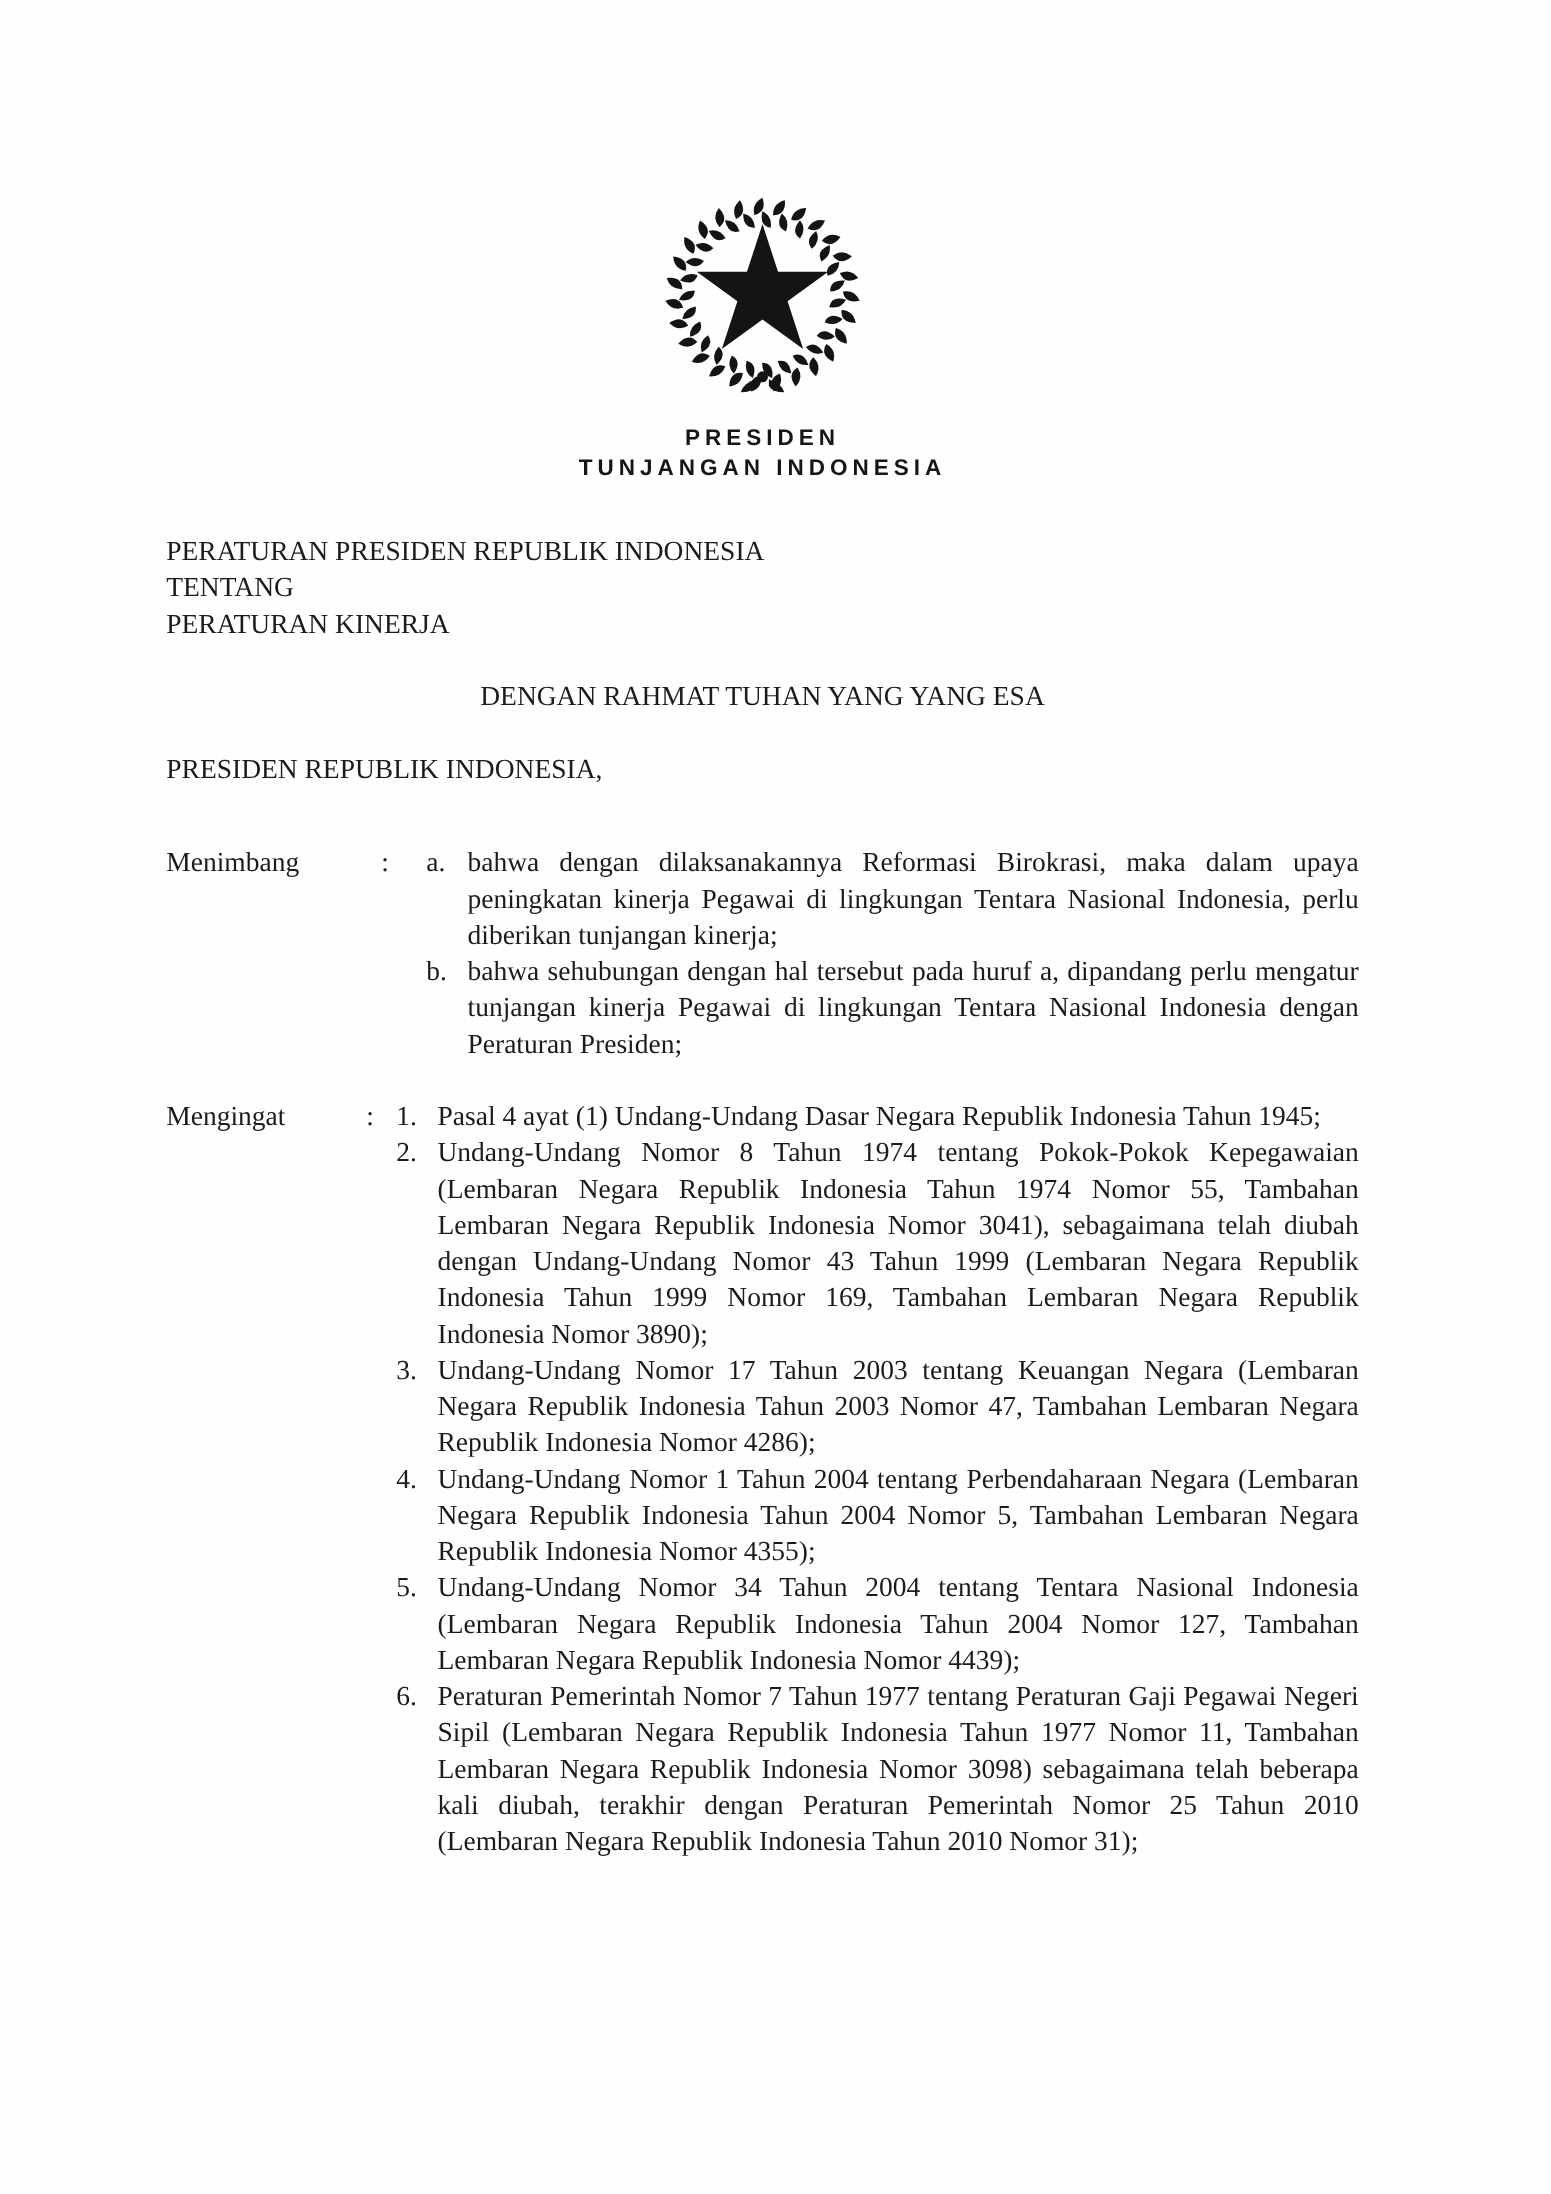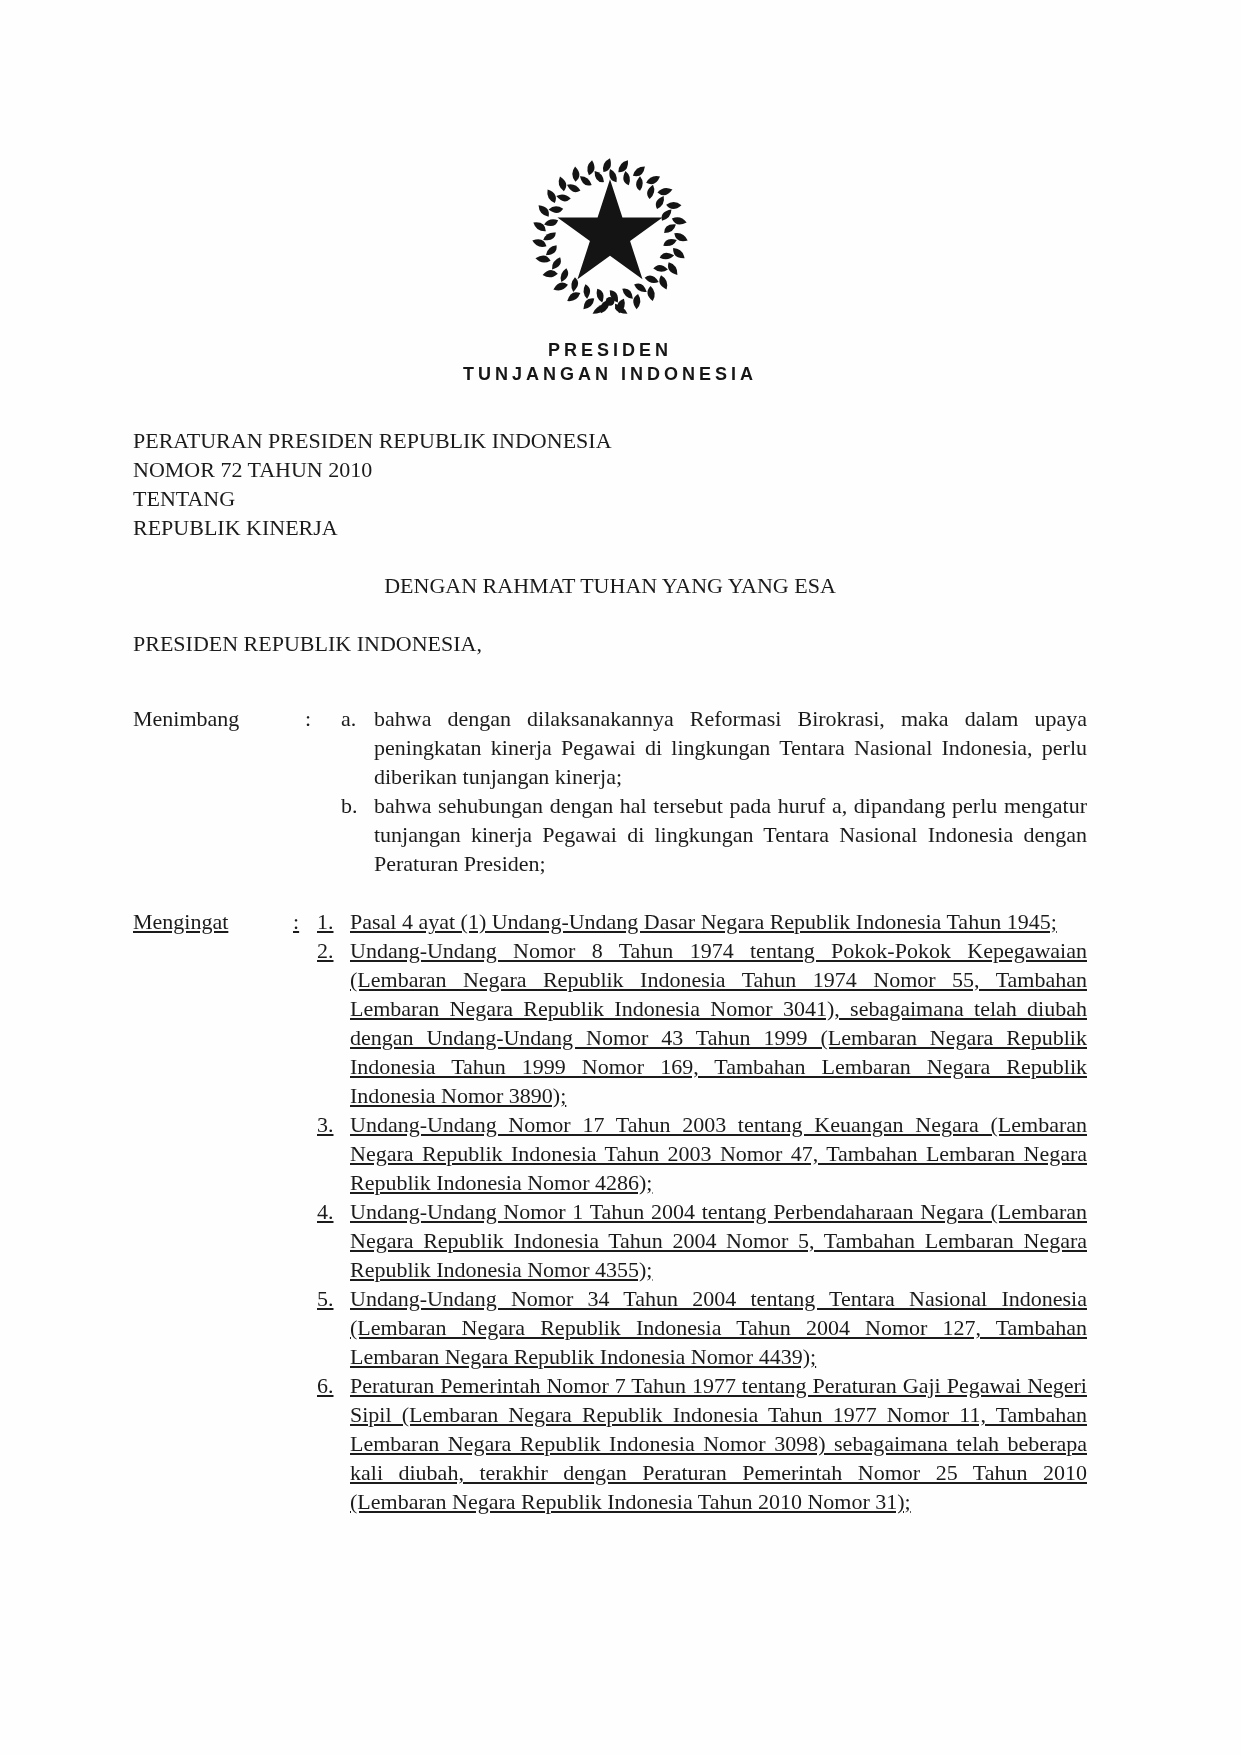--- a/index.html
+++ b/index.html
@@ -50,21 +50,21 @@
     margin-top: 29px;
     text-align: left;
   }
   
   .clause {
     display: grid;
     grid-template-columns: 160px 24px 1fr;
     align-items: start;
   }
   .clause-menimbang { margin-top: 46px; gap: 12px; }
-  .clause-mengingat { margin-top: 29px; text-decoration: underline; }
+  .clause-mengingat { margin-top: 29px; }
   .clause-label { white-space: nowrap; }
   .clause-colon { text-align: left; }
   .clause-items { list-style: none; }
   .clause-item {
     display: grid;
     grid-template-columns: 33px 1fr;
     align-items: start;
   }
   .item-marker { white-space: nowrap; }
   .item-text {
@@ -148,23 +148,22 @@
         </g>
       </svg>
       <div class="agency">
         <div>PRESIDEN</div>
         <div>TUNJANGAN INDONESIA</div>
       </div>
     </div>
 
     <div class="title-block">
       <div>PERATURAN PRESIDEN REPUBLIK INDONESIA</div>
-      <div>NOMOR 72 TAHUN 2010</div>
       <div>TENTANG</div>
-      <div>REPUBLIK KINERJA</div>
+      <div>PERATURAN KINERJA</div>
     </div>
 
     <div class="invocation">DENGAN RAHMAT TUHAN YANG YANG ESA</div>
     <div class="issuer">PRESIDEN REPUBLIK INDONESIA,</div>
 
     <div class="clause clause-menimbang">
       <div class="clause-label">Menimbang</div>
       <div class="clause-colon">:</div>
       <ol class="clause-items">
         <li class="clause-item">

